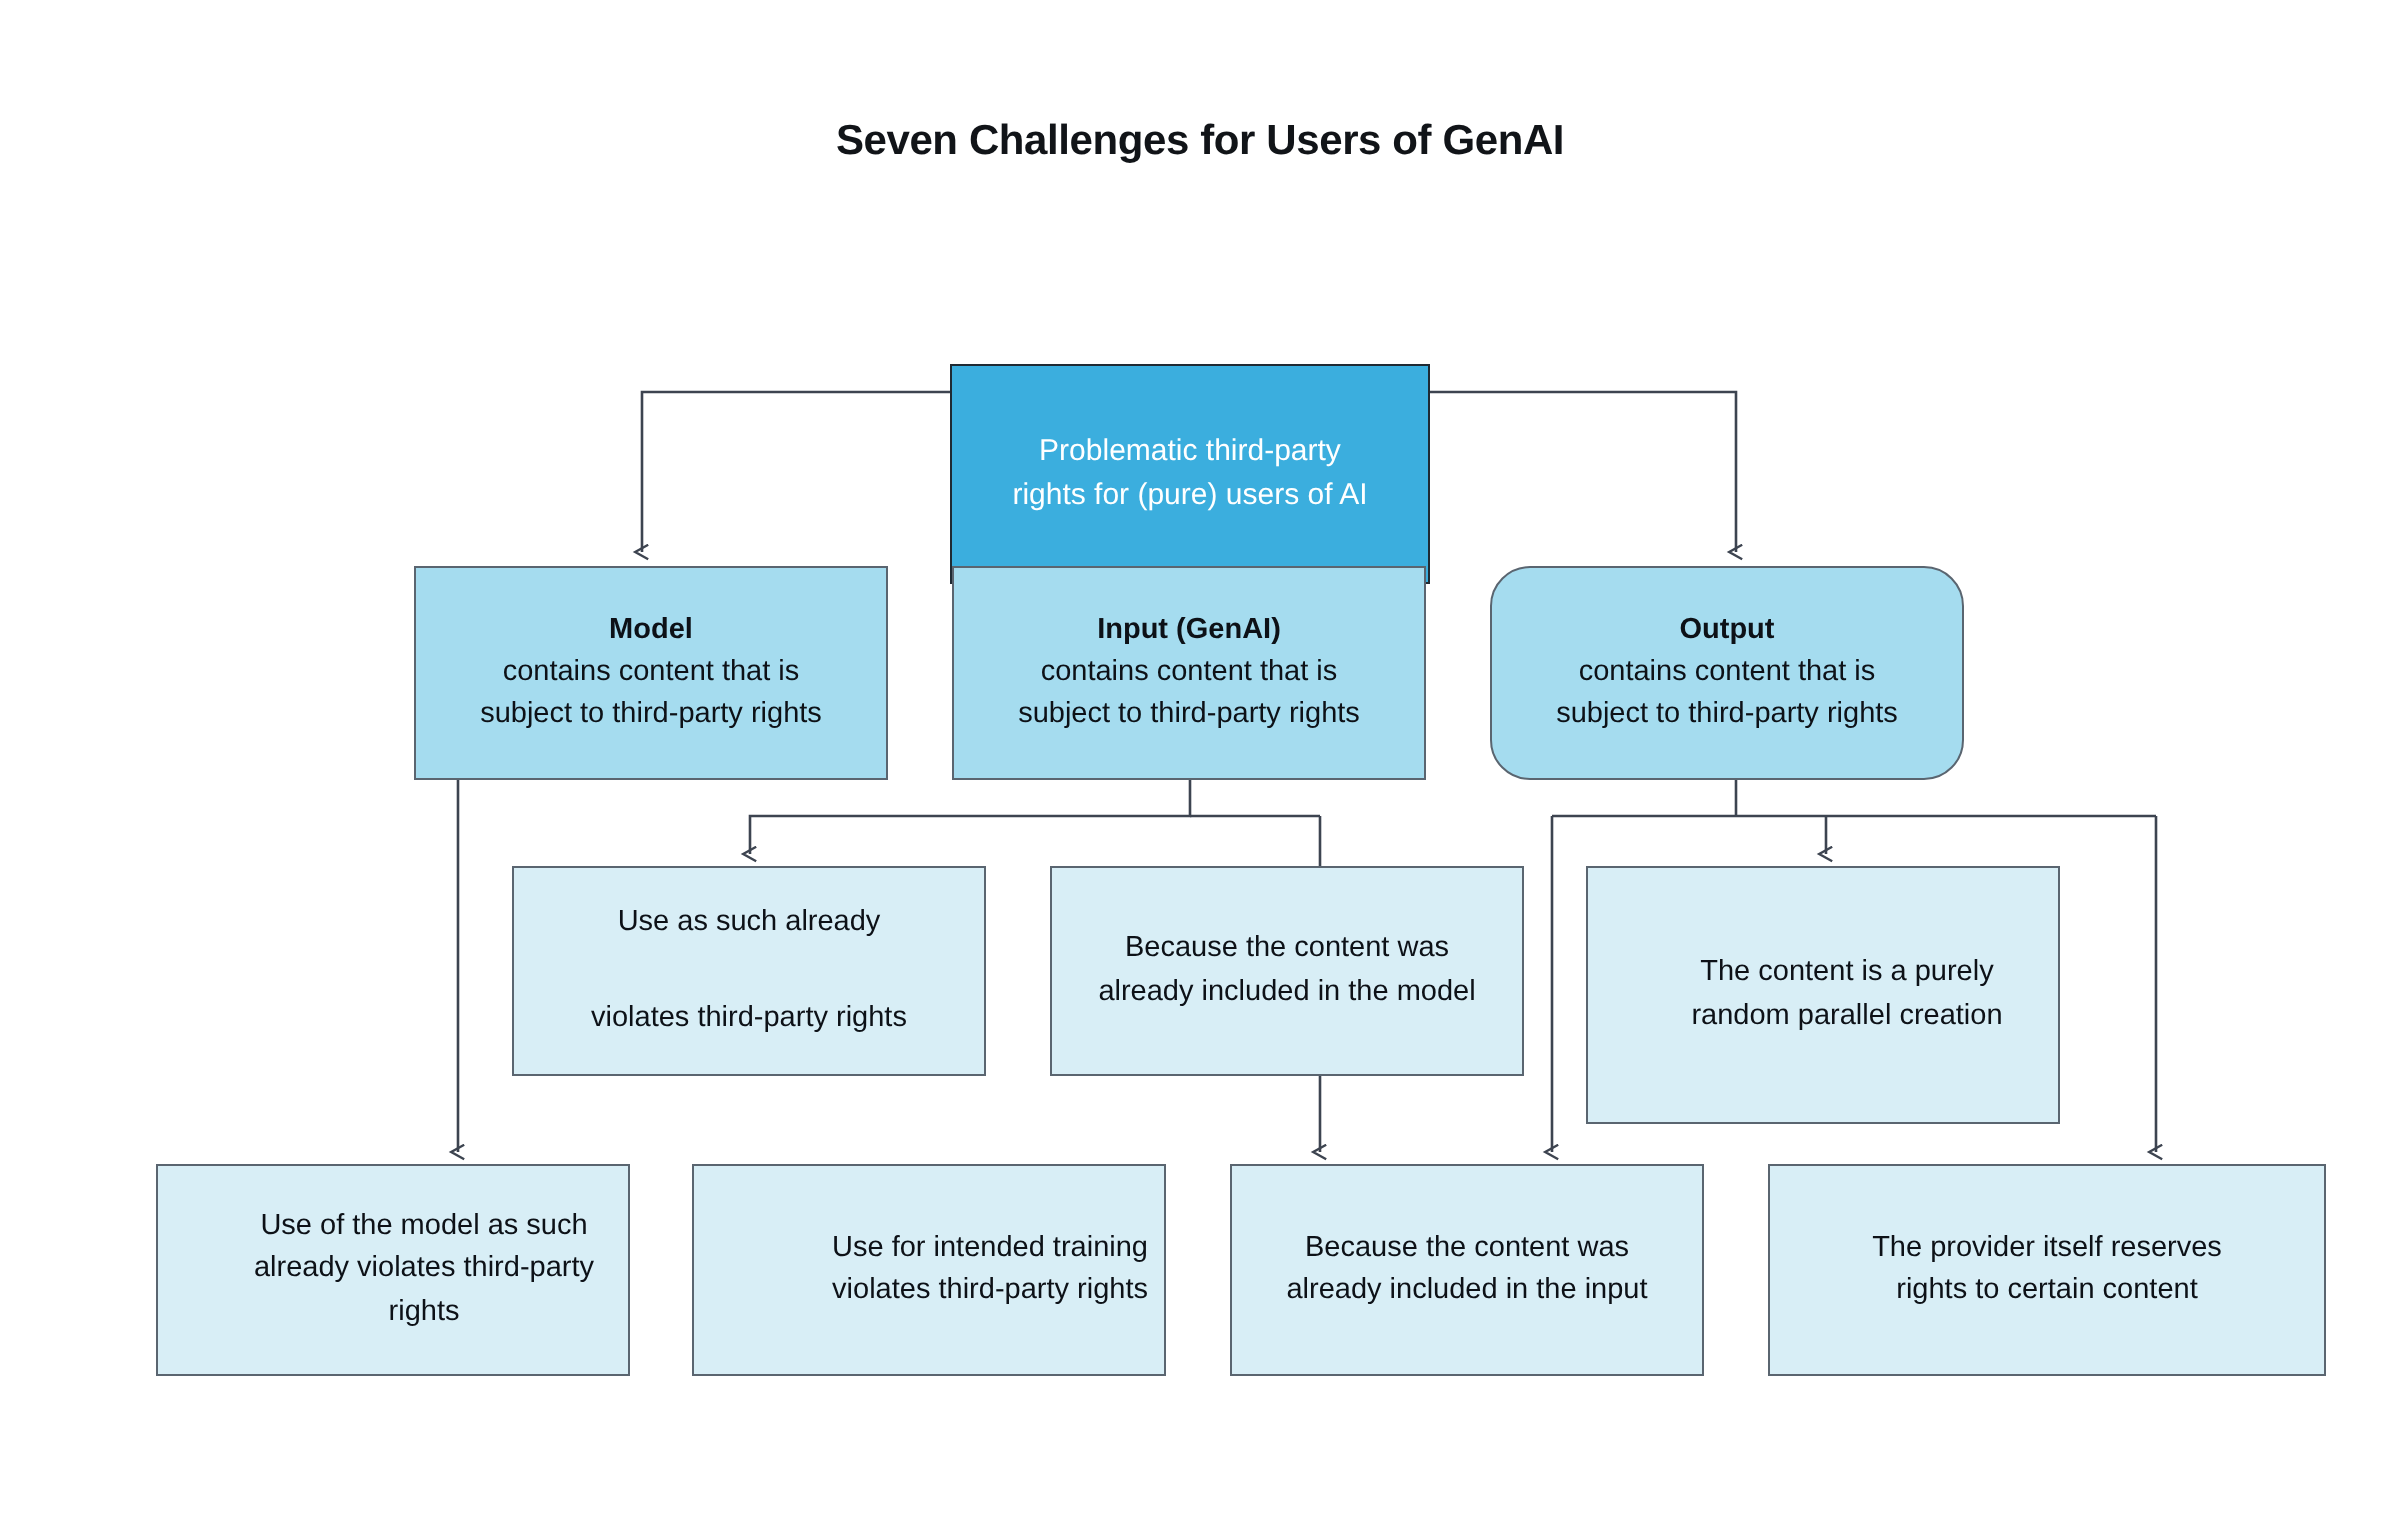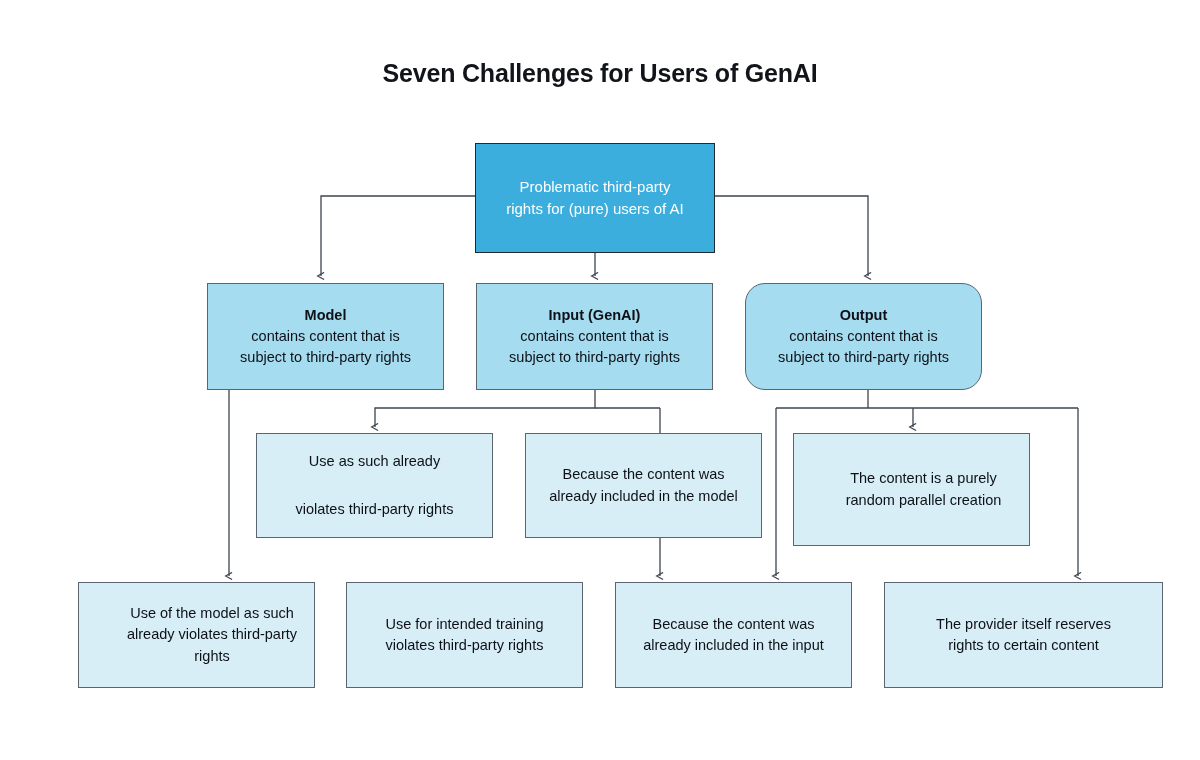--- a/index.html
+++ b/index.html
@@ -15,21 +15,21 @@
     background: #ffffff;
     font-family: "Liberation Sans", "DejaVu Sans", sans-serif;
     overflow: hidden;
   }
   #diagram-title {
     position: absolute;
     left: 0;
     top: 58px;
     width: 1200px;
     text-align: center;
-    font-size: 25px;
+    font-size: 21px;
     font-weight: bold;
     color: #111418;
     letter-spacing: -0.2px;
     line-height: 1.2;
   }
   svg#connectors {
     position: absolute;
     left: 0;
     top: 0;
     width: 1200px;
@@ -47,20 +47,21 @@
     border: 1px solid #3d4450;
     line-height: 1.45;
     padding: 4px 8px;
   }
   .node .ln { display: block; width: 100%; }
   .node-root {
     background: #3BAEDE;
     border-color: #1f2a33;
     color: #ffffff;
     font-size: 15px;
+    margin-top: 39px;
   }
   .node-l1 {
     background: #A5DCEF;
     border-color: #5a6570;
     color: #0d1117;
     font-size: 14.5px;
     justify-content: center;
   }
   .node-l1 .ln-head { font-weight: bold; }
   .node-l2 {
@@ -137,32 +138,32 @@
   <div class="node node-l2" style="left:256px; top:433px; width:237px; height:105px;gap:27px;">
     <span class="ln">Use as such already</span>
     <span class="ln">violates third-party rights</span>
   </div>
 
   <div class="node node-l2" style="left:525px; top:433px; width:237px; height:105px;">
     <span class="ln">Because the content was</span>
     <span class="ln">already included in the model</span>
   </div>
 
-  <div class="node node-l2" style="left:793px; top:433px; width:237px; height:113px;padding-left:32px;">
+  <div class="node node-l2" style="left:793px; top:433px; width:237px; height:129px;padding-left:32px;">
     <span class="ln">The content is a purely</span>
     <span class="ln">random parallel creation</span>
   </div>
 
   <div class="node node-l3" style="left:78px; top:582px; width:237px; height:106px;padding-left:39px;">
     <span class="ln">Use of the model as such</span>
     <span class="ln">already violates third-party</span>
     <span class="ln">rights</span>
   </div>
 
-  <div class="node node-l3" style="left:346px; top:582px; width:237px; height:106px;">
+  <div class="node node-l3" style="left:346px; top:582px; width:237px; height:106px;text-align:right;">
     <span class="ln">Use for intended training</span>
     <span class="ln">violates third-party rights</span>
   </div>
 
   <div class="node node-l3" style="left:615px; top:582px; width:237px; height:106px;">
     <span class="ln">Because the content was</span>
     <span class="ln">already included in the input</span>
   </div>
 
   <div class="node node-l3" style="left:884px; top:582px; width:279px; height:106px;">

